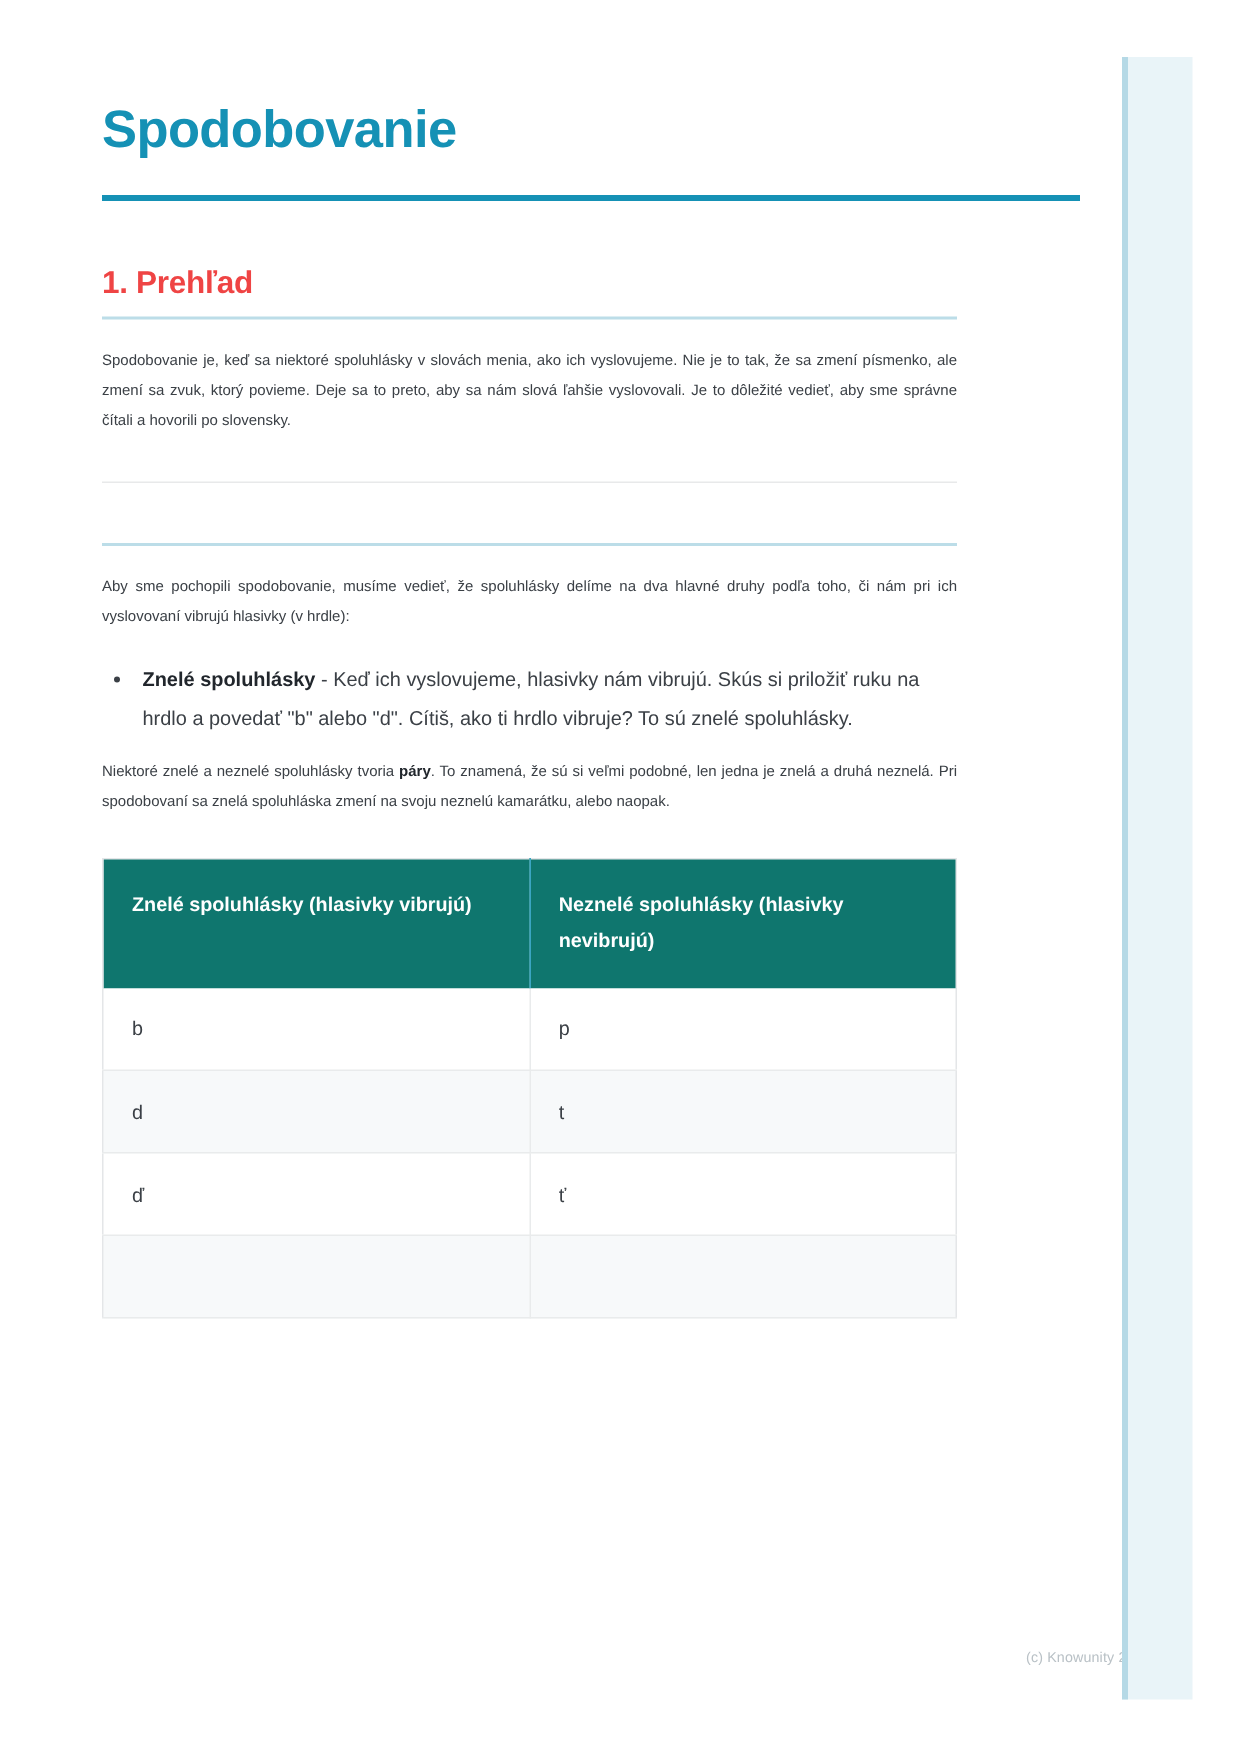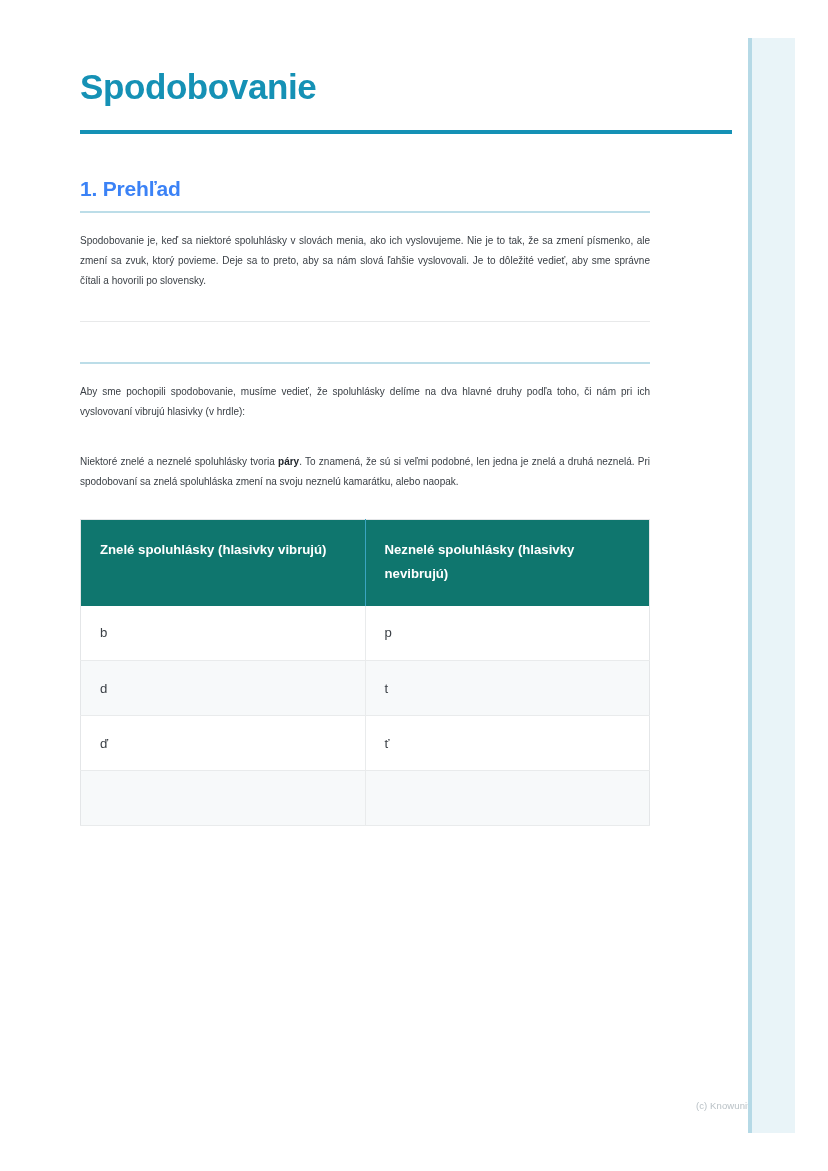--- a/index.html
+++ b/index.html
@@ -30,21 +30,21 @@
     left: 748px;
     top: 38px;
     width: 4px;
     height: 1095px;
     background: #b5d9e6;
   }
 
   
   #page {
     position: absolute;
-    left: 12px;
+    left: 0;
     top: 0;
     width: 691px;
     height: 1171px;
     background: #ffffff;
     padding: 0;
   }
 
   #doc-body {
     position: absolute;
     left: 68px;
@@ -67,21 +67,21 @@
     width: 652px;
     height: 4px;
     background: #1591b5;
   }
 
   
   .section-heading {
     margin: 0;
     font-size: 21px;
     font-weight: bold;
-    color: #3b82f6;
+    color: #ef4444;
     letter-spacing: -0.2px;
     line-height: 1.2;
   }
   .section-rule {
     margin-top: 10px;
     width: 570px;
     height: 2px;
     background: #bcdde8;
   }
 
@@ -205,20 +205,24 @@
 
     <div class="section-rule"></div>
 
     <div class="sp-18"></div>
 
     <p class="body-text">Aby sme pochopili spodobovanie, musíme vedieť, že spoluhlásky delíme na dva hlavné druhy podľa toho, či nám pri ich vyslovovaní vibrujú hlasivky (v hrdle):</p>
 
     <div class="sp-18"></div>
 
     <ul class="bullet-list">
+      <li class="list-item">
+        <span class="bullet-dot"></span>
+        <b>Znelé spoluhlásky</b><span> - Keď ich vyslovujeme, hlasivky nám vibrujú. Skús si priložiť ruku na hrdlo a povedať "b" alebo "d". Cítiš, ako ti hrdlo vibruje? To sú znelé spoluhlásky.</span>
+      </li>
     </ul>
 
     <div class="sp-12"></div>
 
     <p class="body-text"><span>Niektoré znelé a neznelé spoluhlásky tvoria </span><b>páry</b><span>. To znamená, že sú si veľmi podobné, len jedna je znelá a druhá neznelá. Pri spodobovaní sa znelá spoluhláska zmení na svoju neznelú kamarátku, alebo naopak.</span></p>
 
     <div class="sp-27"></div>
 
     <table class="data-table">
       <thead>

